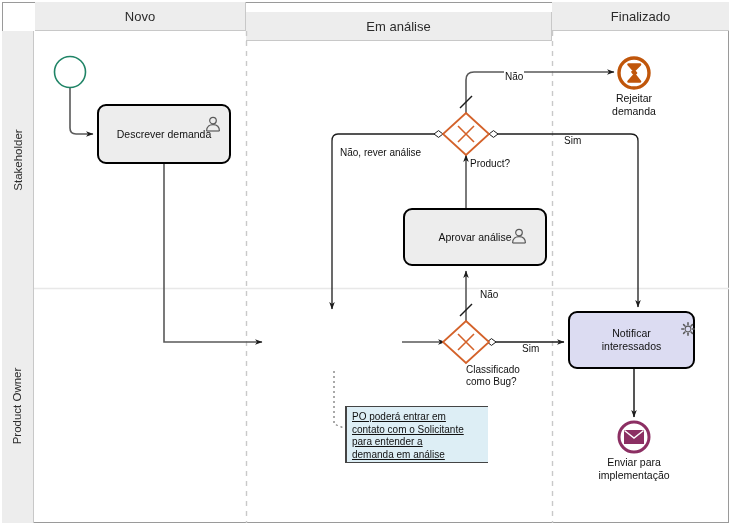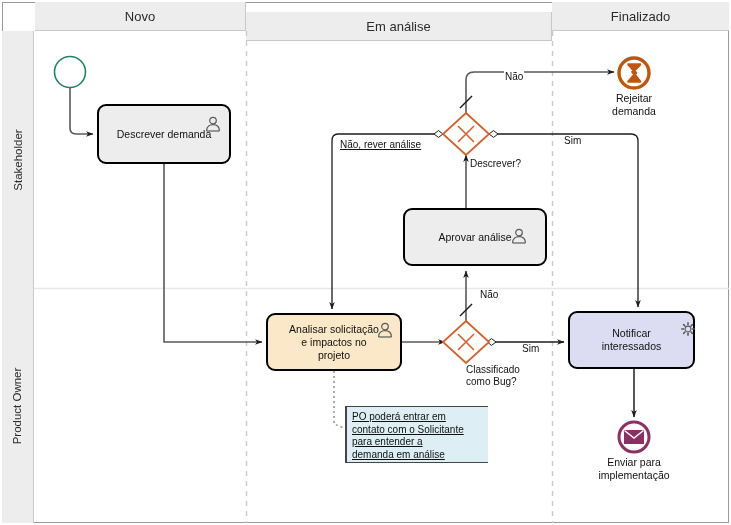--- a/index.html
+++ b/index.html
@@ -221,21 +221,21 @@
       <polygon points="466,113 489,134 466,155 443,134" fill="#ffffff" stroke="#d4622a" stroke-width="1.8"></polygon>
       <path d="M458,126 L474,142 M474,126 L458,142" stroke="#d4622a" stroke-width="1.6" fill="none"></path>
     </g>
 
     <g>
       <polygon points="466,321 489,342 466,363 443,342" fill="#ffffff" stroke="#d4622a" stroke-width="1.8"></polygon>
       <path d="M458,334 L474,350 M474,334 L458,350" stroke="#d4622a" stroke-width="1.6" fill="none"></path>
     </g>
   </svg>
 
-  <div class="gw-label" style="left:470px; top:158px;">Descrever?</div>
+  <div class="gw-label" style="left:470px; top:158px;">Product?</div>
   <div class="gw-label" style="left:466px; top:364px; text-align:left;">Classificado
 como Bug?</div>
 
   <div class="task task-grey" id="task-1" style="left: 403px; top: 208px; width: 144px; height: 58px;">
     <span class="tlabel" style="white-space: pre-line;">Aprovar análise</span>
     <svg class="task-icon" style="left:106px; top:18px;" viewBox="0 0 16 16">
       <circle cx="8" cy="4.6" r="3.3" fill="none" stroke="#5a5a5a" stroke-width="1.2"></circle>
       <path d="M1.6,15 C1.6,10.2 5,8.6 8,8.6 C11,8.6 14.4,10.2 14.4,15" fill="none" stroke="#5a5a5a" stroke-width="1.2"></path>
       <path d="M1.6,15 L14.4,15" stroke="#5a5a5a" stroke-width="1.2"></path>
     </svg>
@@ -243,30 +243,20 @@
 
   <div class="task task-grey" id="task-0" style="left: 97px; top: 104px; width: 134px; height: 60px;">
     <span class="tlabel" style="white-space: pre-line;">Descrever demanda</span>
     <svg class="task-icon" style="left:106px; top:10px;" viewBox="0 0 16 16">
       <circle cx="8" cy="4.6" r="3.3" fill="none" stroke="#5a5a5a" stroke-width="1.2"></circle>
       <path d="M1.6,15 C1.6,10.2 5,8.6 8,8.6 C11,8.6 14.4,10.2 14.4,15" fill="none" stroke="#5a5a5a" stroke-width="1.2"></path>
       <path d="M1.6,15 L14.4,15" stroke="#5a5a5a" stroke-width="1.2"></path>
     </svg>
   </div>
 
-  <div class="task task-cream" id="task-2" style="left: 266px; top: 313px; width: 136px; height: 58px;">
-    <span class="tlabel" style="white-space: pre-line;">Analisar solicitação
-e impactos no
-projeto</span>
-    <svg class="task-icon" style="left:109px; top:7px;" viewBox="0 0 16 16">
-      <circle cx="8" cy="4.6" r="3.3" fill="none" stroke="#5a5a5a" stroke-width="1.2"></circle>
-      <path d="M1.6,15 C1.6,10.2 5,8.6 8,8.6 C11,8.6 14.4,10.2 14.4,15" fill="none" stroke="#5a5a5a" stroke-width="1.2"></path>
-      <path d="M1.6,15 L14.4,15" stroke="#5a5a5a" stroke-width="1.2"></path>
-    </svg>
-  </div>
 
   <div class="task task-lav" id="task-3" style="left: 568px; top: 311px; width: 127px; height: 58px;">
     <span class="tlabel" style="white-space: pre-line;">Notificar
 interessados</span>
     <svg class="task-icon" style="left:110px; top:8px;" viewBox="0 0 20 20">
       <path d="M10,6.4 A3.6,3.6 0 1,0 10,13.6 A3.6,3.6 0 1,0 10,6.4 Z" fill="none" stroke="#5a5a5a" stroke-width="1.3"></path>
       <g stroke="#5a5a5a" stroke-width="1.9" stroke-linecap="round">
         <line x1="10" y1="2.2" x2="10" y2="4.6"></line>
         <line x1="10" y1="15.4" x2="10" y2="17.8"></line>
         <line x1="2.2" y1="10" x2="4.6" y2="10"></line>
@@ -274,21 +264,21 @@
         <line x1="4.5" y1="4.5" x2="6.2" y2="6.2"></line>
         <line x1="13.8" y1="13.8" x2="15.5" y2="15.5"></line>
         <line x1="15.5" y1="4.5" x2="13.8" y2="6.2"></line>
         <line x1="6.2" y1="13.8" x2="4.5" y2="15.5"></line>
       </g>
     </svg>
   </div>
 
   <div class="flow-label" id="fl-0" style="left: 504px; top: 71px;">Não</div>
   <div class="flow-label" id="fl-1" style="left: 563px; top: 135px;">Sim</div>
-  <div class="flow-label" id="fl-2" style="left: 339px; top: 139px; text-decoration: underline;">Não, rever análise</div>
+  <div class="flow-label" id="fl-2" style="left: 339px; top: 147px;">Não, rever análise</div>
   <div class="flow-label" id="fl-3" style="left: 479px; top: 289px;">Não</div>
   <div class="flow-label" id="fl-4" style="left: 521px; top: 343px;">Sim</div>
 
   <div class="annotation" id="annot-0" style="left: 345px; top: 406px; width: 143px; height: 57px;">PO poderá entrar em
 contato com o Solicitante
 para entender a
 demanda em análise</div>
 
 </div>
 

